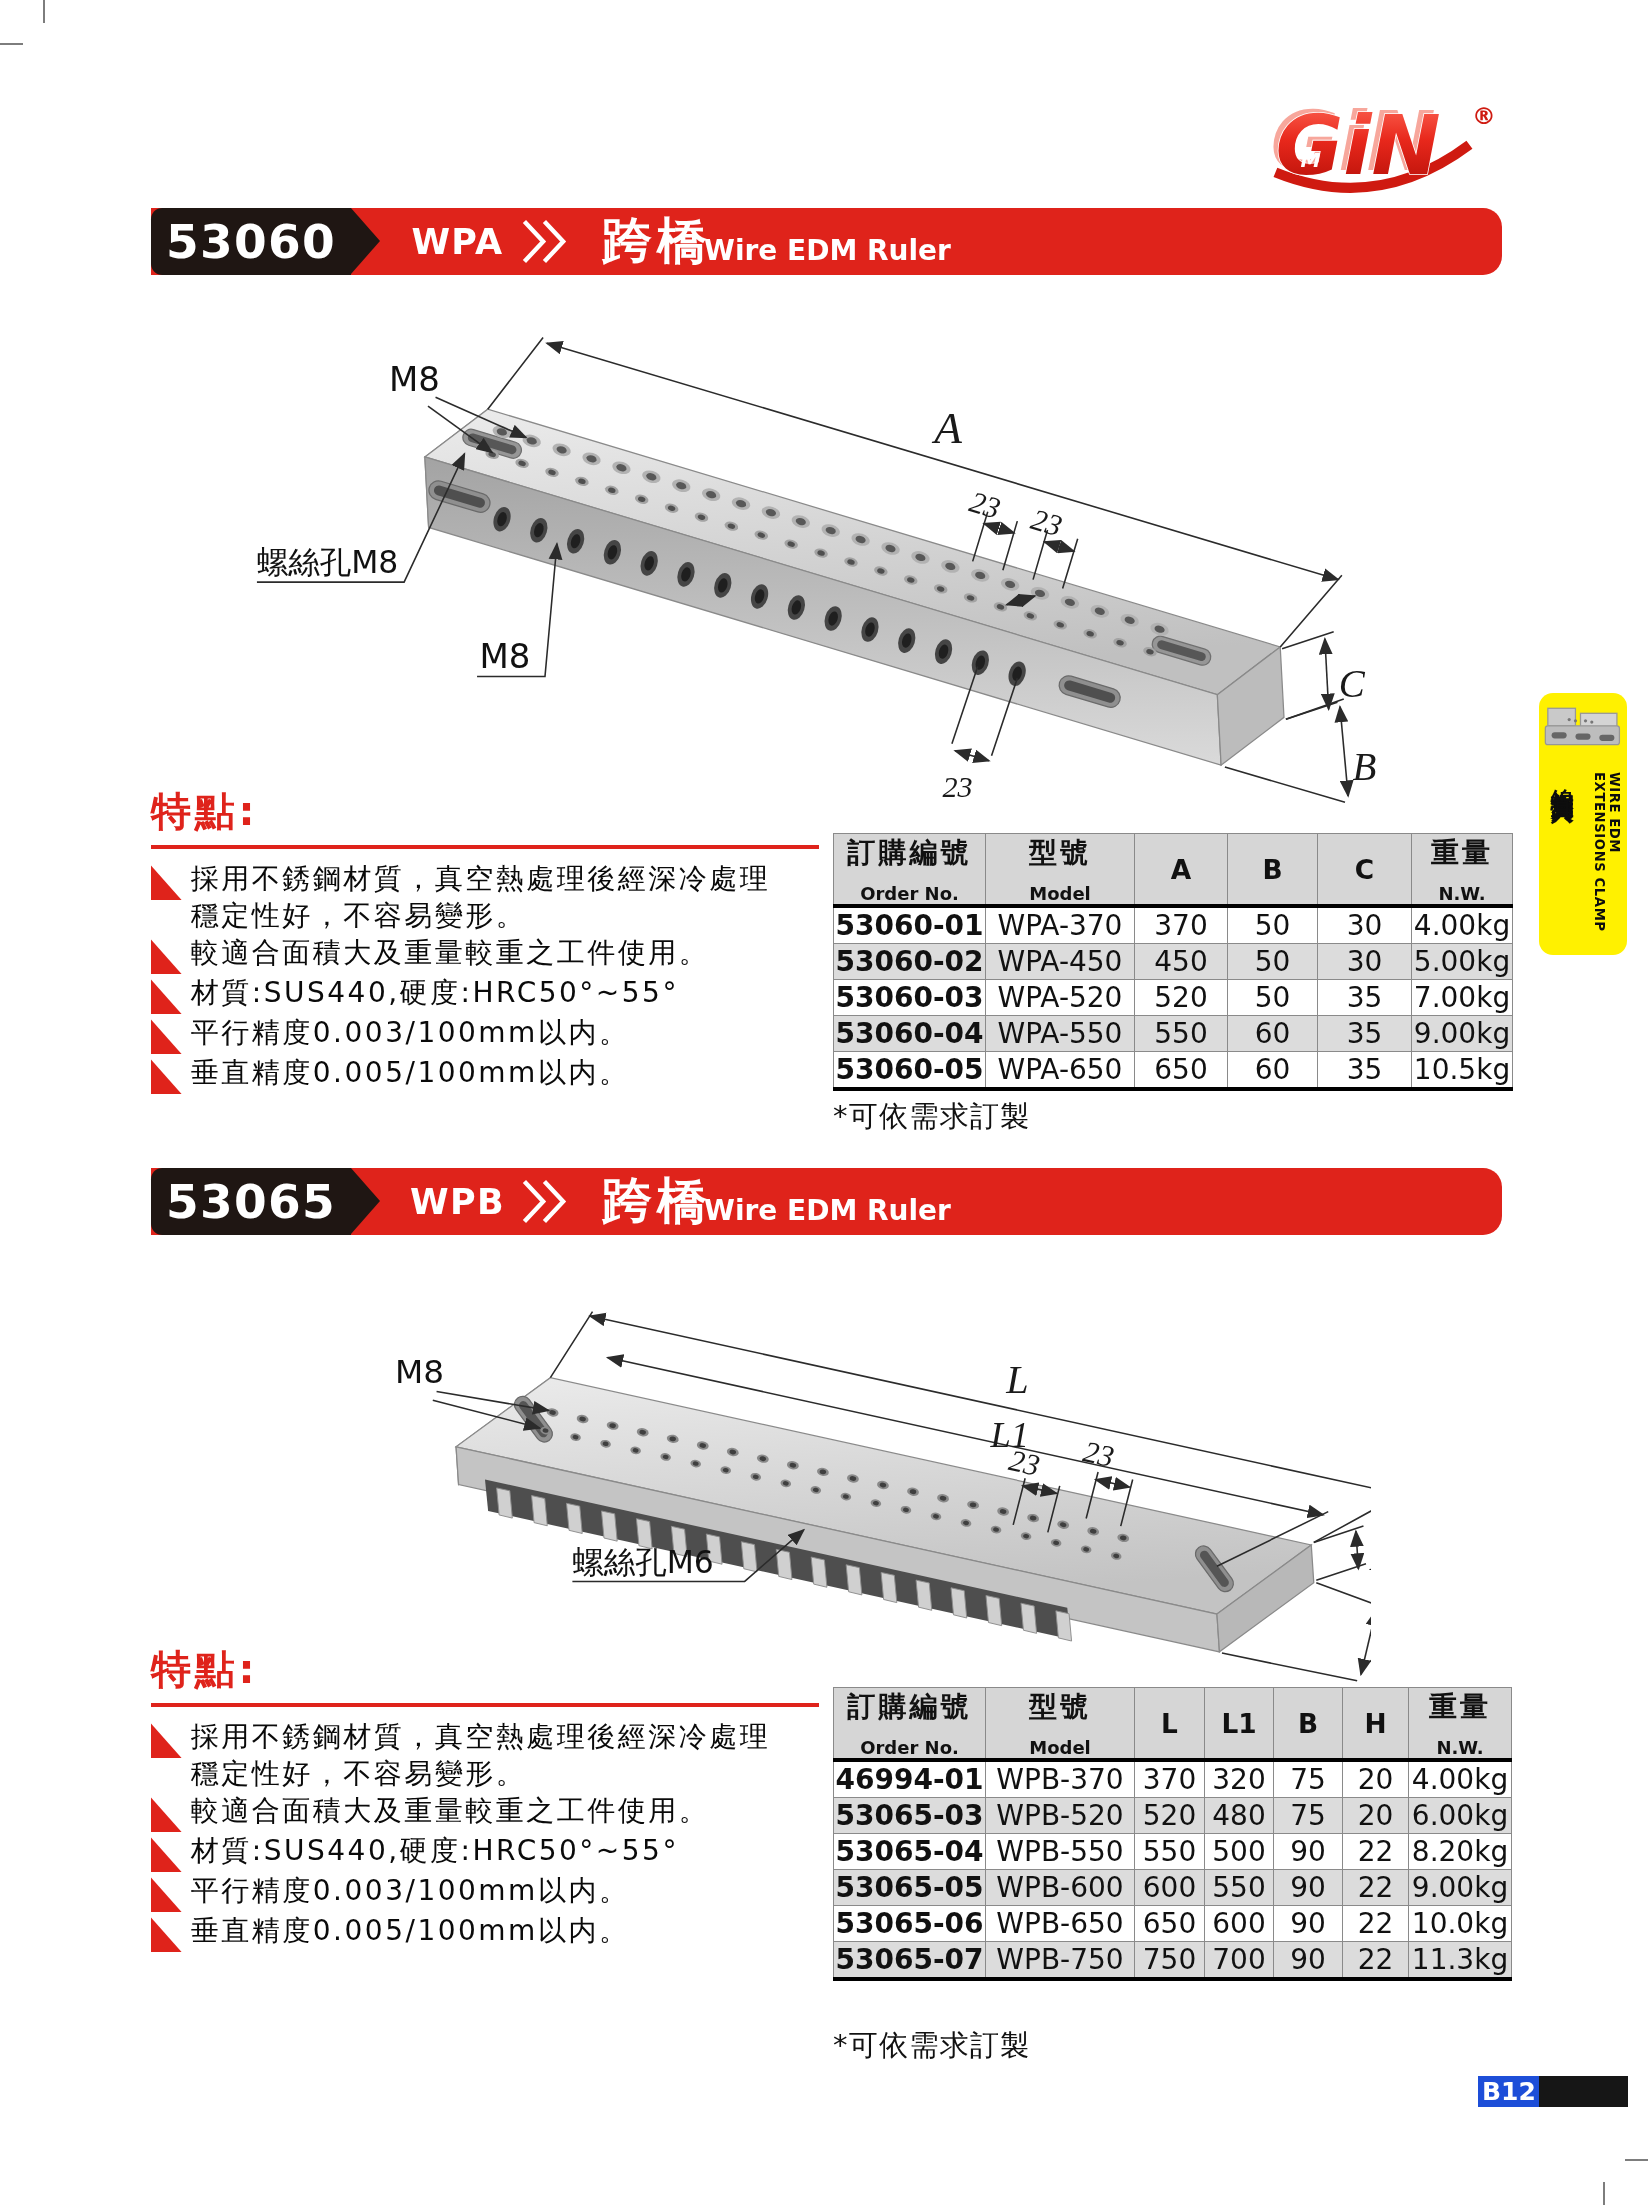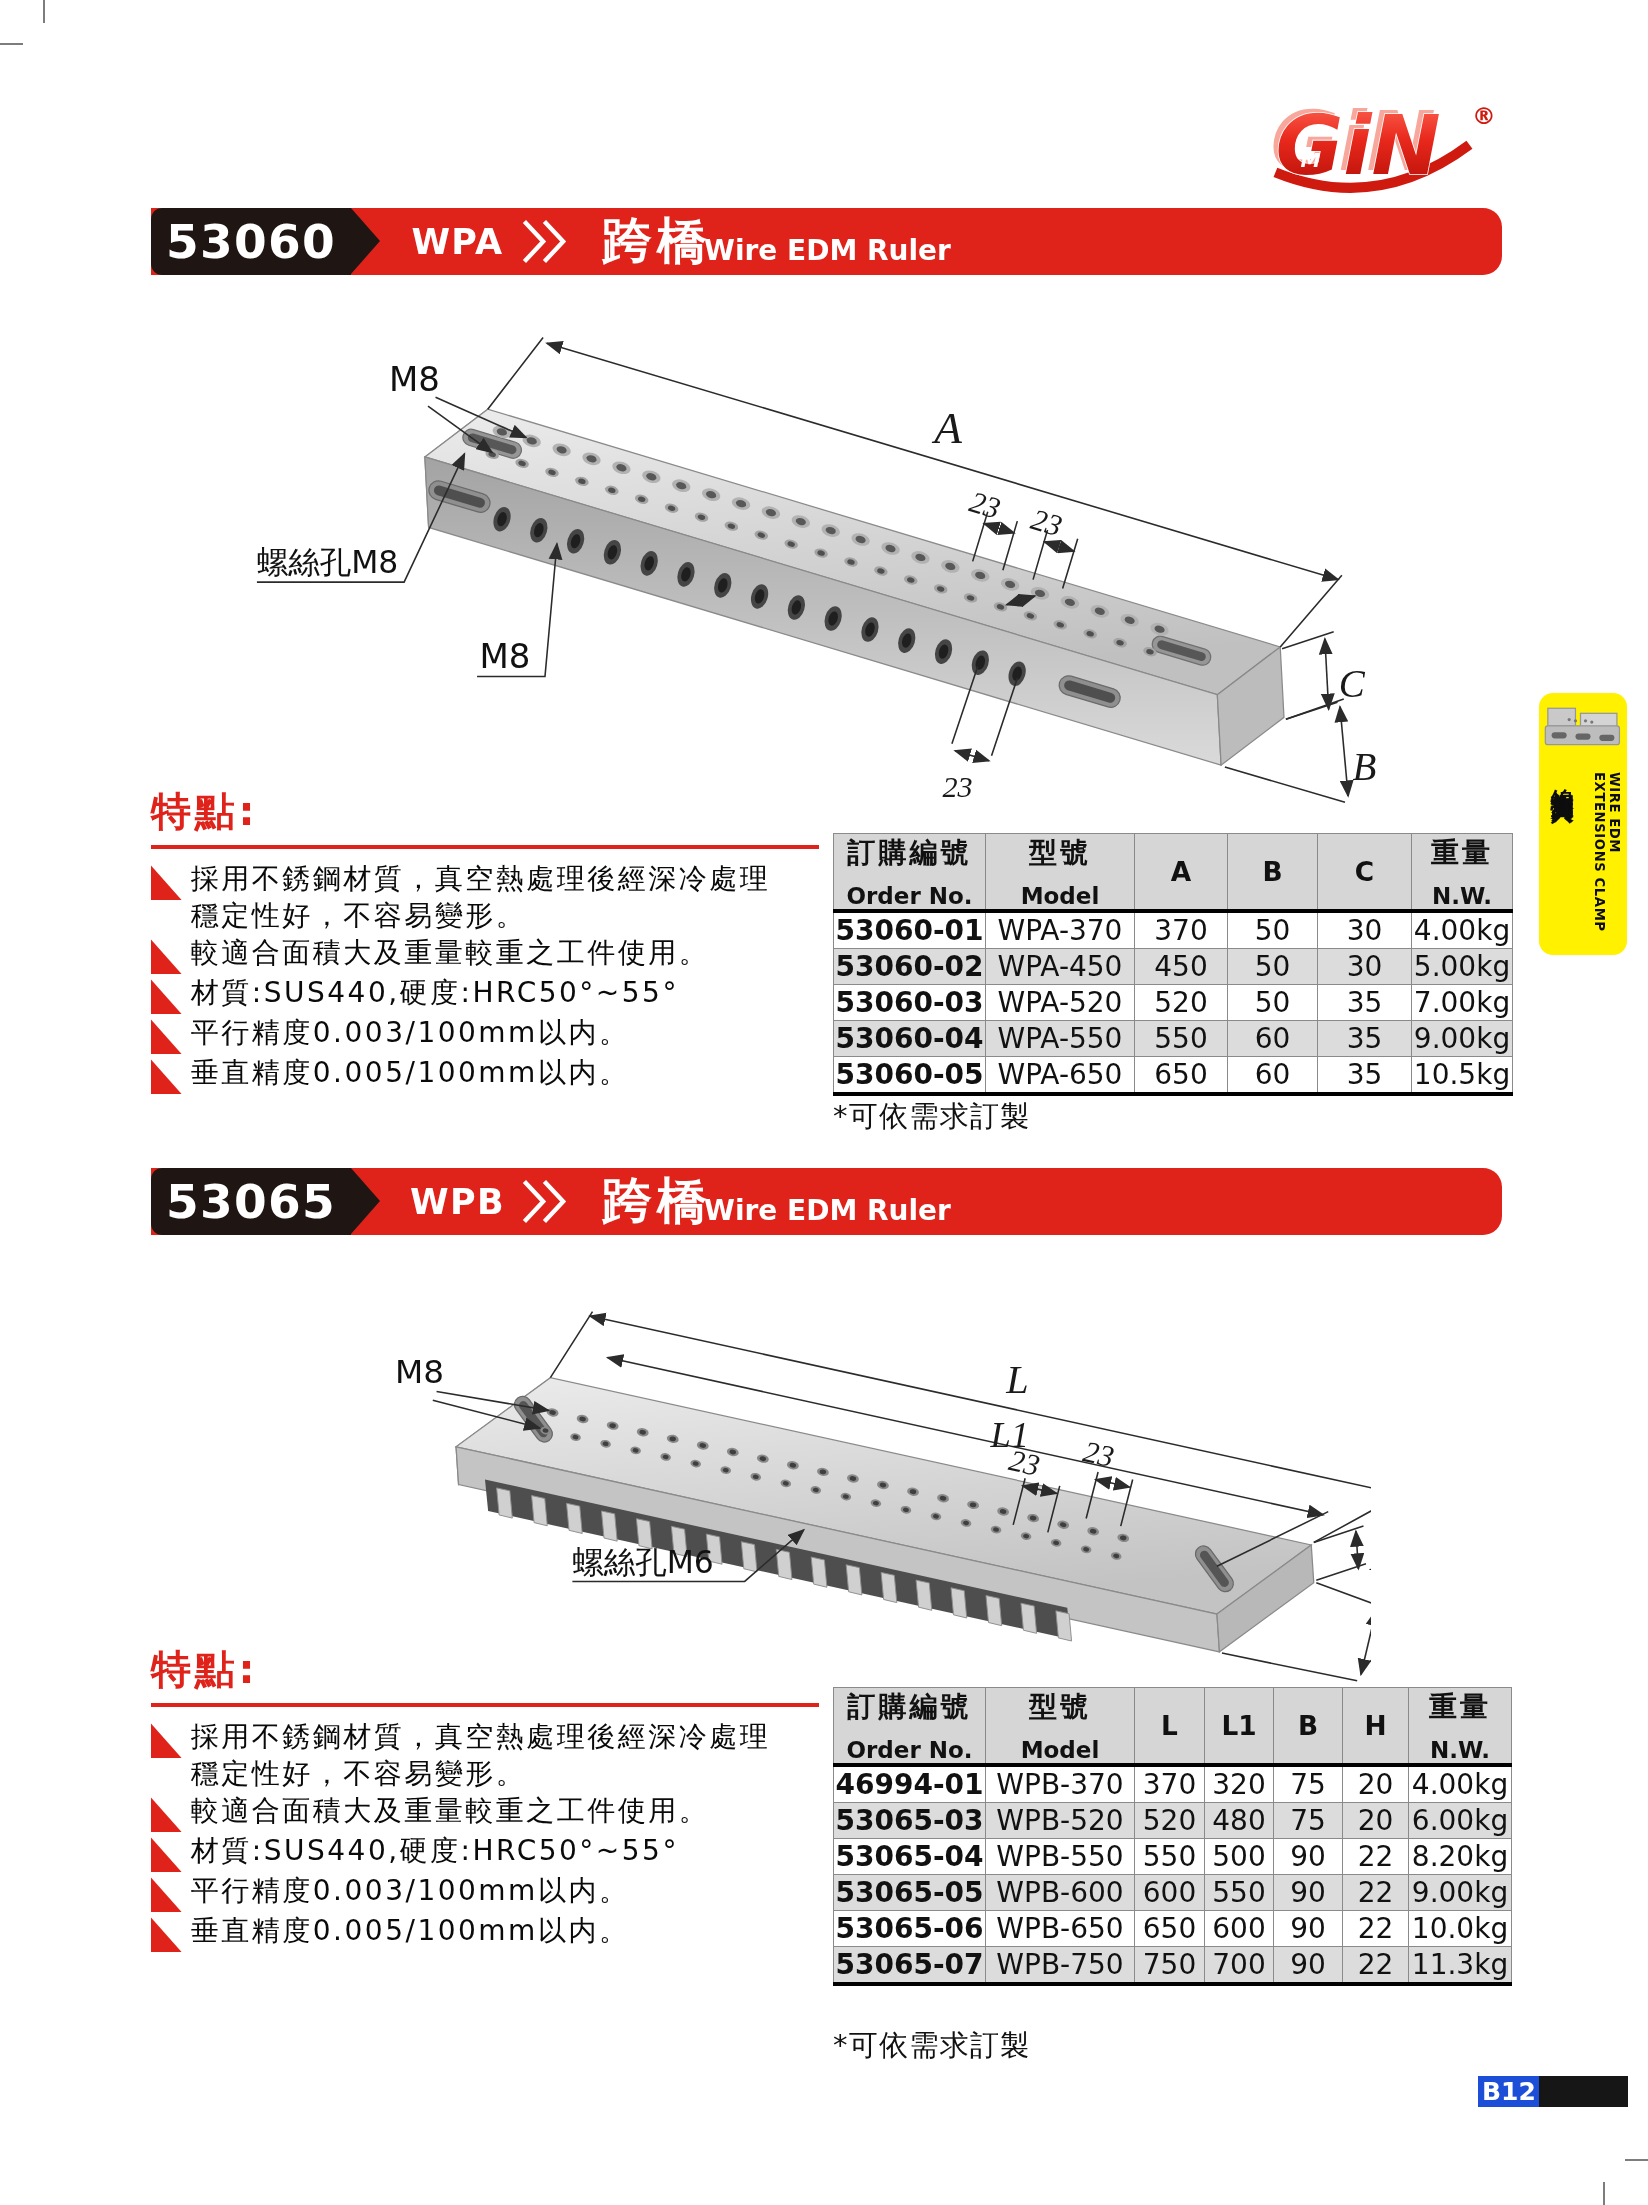--- a/index.html
+++ b/index.html
@@ -43,21 +43,21 @@
   .tri{flex:none;width:31px;height:35px;background:#df231b;
        clip-path:polygon(0 0,100% 100%,0 100%);margin:5px 8.8px 0 0;}
   .f-text{font-size:28px;line-height:37px;letter-spacing:2.5px;color:#0a0a0a;}
 
   
   .spec-wrap{position:absolute;left:833px;width:678px;}
   table.spec{width:100%;border-collapse:collapse;table-layout:fixed;background:#fff;}
   .spec th,.spec td{border:1.3px solid #8a8a8a;text-align:center;padding:0;color:#111;}
   .spec thead th{background:#d6d6d6;border-bottom:4.4px solid #000;height:70px;font-weight:bold;}
   .spec .h-zh{font-size:28px;letter-spacing:3.1px;}
-  .spec .h-en{font-size:23px;margin-top:11px;}
+  .spec .h-en{font-size:18px;margin-top:11px;}
   .spec th.h-dim{font-weight:bold;font-size:26.4px;}
   .spec td{height:35px;font-size:28px;}
   .spec td:first-child{font-weight:bold;}
   .spec tbody tr:nth-child(even){background:#dcdcdc;}
   .spec tbody tr:last-child td{border-bottom:4.4px solid #000;}
   .footnote{position:absolute;left:833px;font-size:29px;color:#111;letter-spacing:1.3px;}
 
   
   .side-tab{position:absolute;left:1539px;top:693px;width:88px;height:262px;
             background:#fff100;border-radius:14px;}

